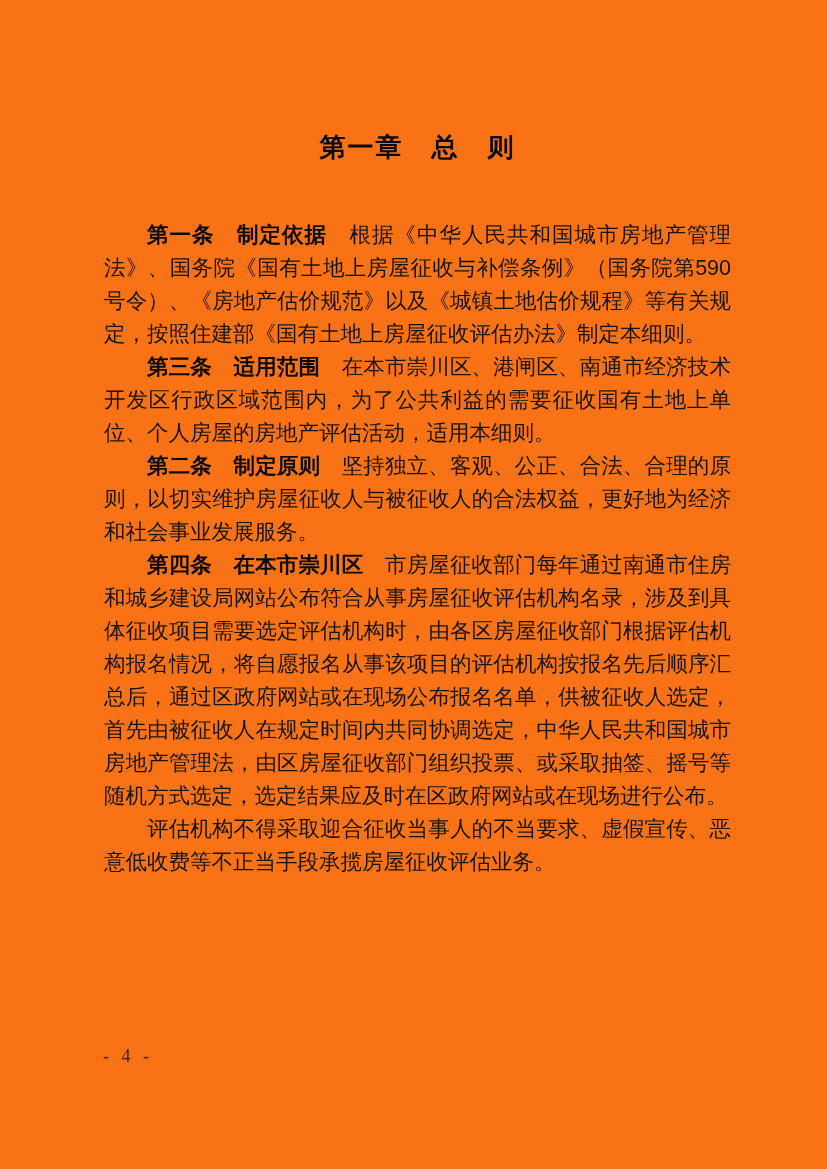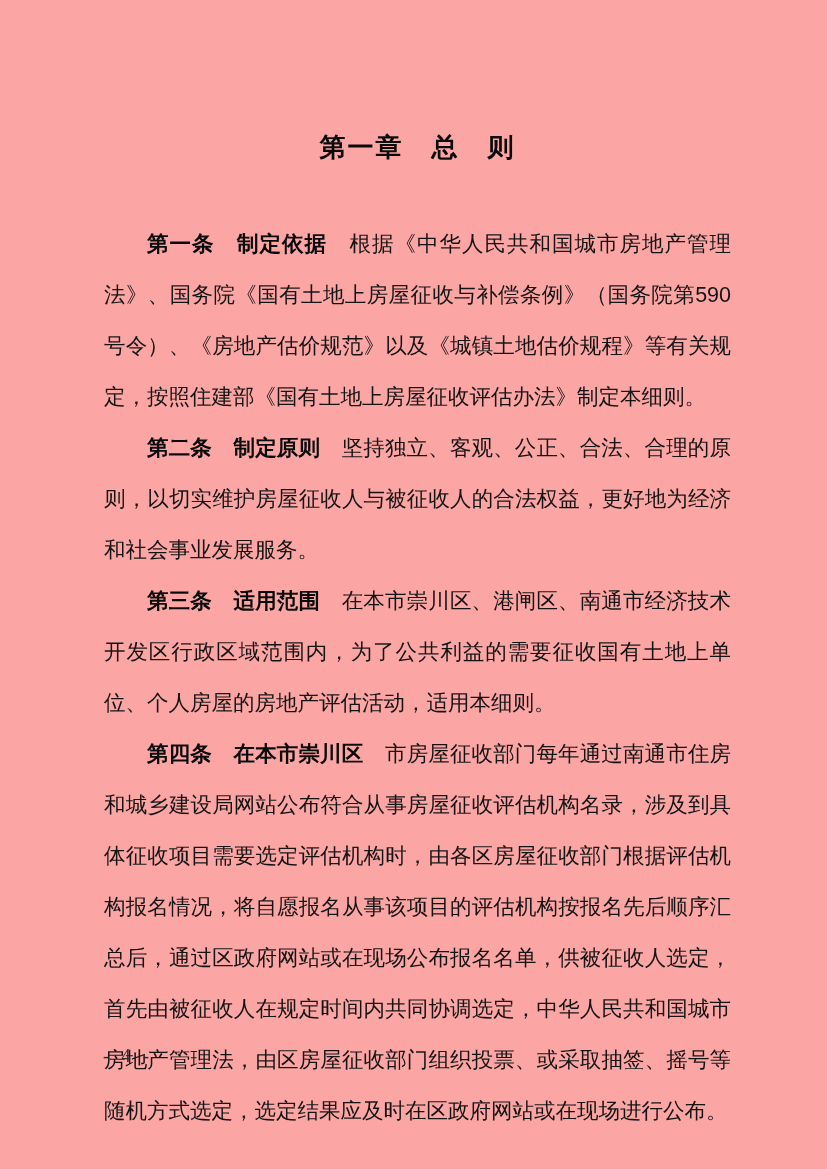--- a/index.html
+++ b/index.html
@@ -4,21 +4,21 @@
 <style>
   html, body {
     margin: 0;
     padding: 0;
     background: #ffffff;
   }
   .page {
     position: relative;
     width: 827px;
     height: 1169px;
-    background: #fca5a5;
+    background: #f97316;
     overflow: hidden;
     font-family: "Liberation Sans", sans-serif;
     color: #111111;
   }
   .content {
     position: absolute;
     left: 104px;
     top: 0;
     width: 627px;
   }
@@ -29,21 +29,21 @@
     font-size: 26px;
     font-weight: 700;
     text-align: center;
     letter-spacing: 2px;
     color: #0a0a0a;
     white-space: pre;
   }
   .para {
     margin: 0;
     font-size: 21.5px;
-    line-height: 51px;
+    line-height: 33px;
     text-align: justify;
     text-justify: inter-character;
     text-indent: 2em;
     color: #141414;
     overflow-wrap: break-word;
   }
   .para .article-heading {
     font-weight: 700;
     color: #0a0a0a;
   }
@@ -61,23 +61,24 @@
 </head>
 <body>
 
 <div class="page">
   <div class="content">
 
     <h1 class="doc-title">第一章　总　则</h1>
 
     <p class="para"><span class="article-heading">第一条　制定依据</span><span>　根据《中华人民共和国城市房地产管理法》、国务院《国有土地上房屋征收与补偿条例》（国务院第590号令）、《房地产估价规范》以及《城镇土地估价规程》等有关规定，按照住建部《国有土地上房屋征收评估办法》制定本细则。</span></p>
 
+    <p class="para"><span class="article-heading">第三条　适用范围</span><span>　在本市崇川区、港闸区、南通市经济技术开发区行政区域范围内，为了公共利益的需要征收国有土地上单位、个人房屋的房地产评估活动，适用本细则。</span></p>
+
     <p class="para"><span class="article-heading">第二条　制定原则</span><span>　坚持独立、客观、公正、合法、合理的原则，以切实维护房屋征收人与被征收人的合法权益，更好地为经济和社会事业发展服务。</span></p>
-
-    <p class="para"><span class="article-heading">第三条　适用范围</span><span>　在本市崇川区、港闸区、南通市经济技术开发区行政区域范围内，为了公共利益的需要征收国有土地上单位、个人房屋的房地产评估活动，适用本细则。</span></p>
 
     <p class="para"><span class="article-heading">第四条　在本市崇川区</span><span>　市房屋征收部门每年通过南通市住房和城乡建设局网站公布符合从事房屋征收评估机构名录，涉及到具体征收项目需要选定评估机构时，由各区房屋征收部门根据评估机构报名情况，将自愿报名从事该项目的评估机构按报名先后顺序汇总后，通过区政府网站或在现场公布报名名单，供被征收人选定，首先由被征收人在规定时间内共同协调选定，中华人民共和国城市房地产管理法，由区房屋征收部门组织投票、或采取抽签、摇号等随机方式选定，选定结果应及时在区政府网站或在现场进行公布。</span></p>
 
+    <p class="para"><span>评估机构不得采取迎合征收当事人的不当要求、虚假宣传、恶意低收费等不正当手段承揽房屋征收评估业务。</span></p>
 
   </div>
 
   <div class="page-number">- 4 -</div>
 </div>
 
 </body></html>

